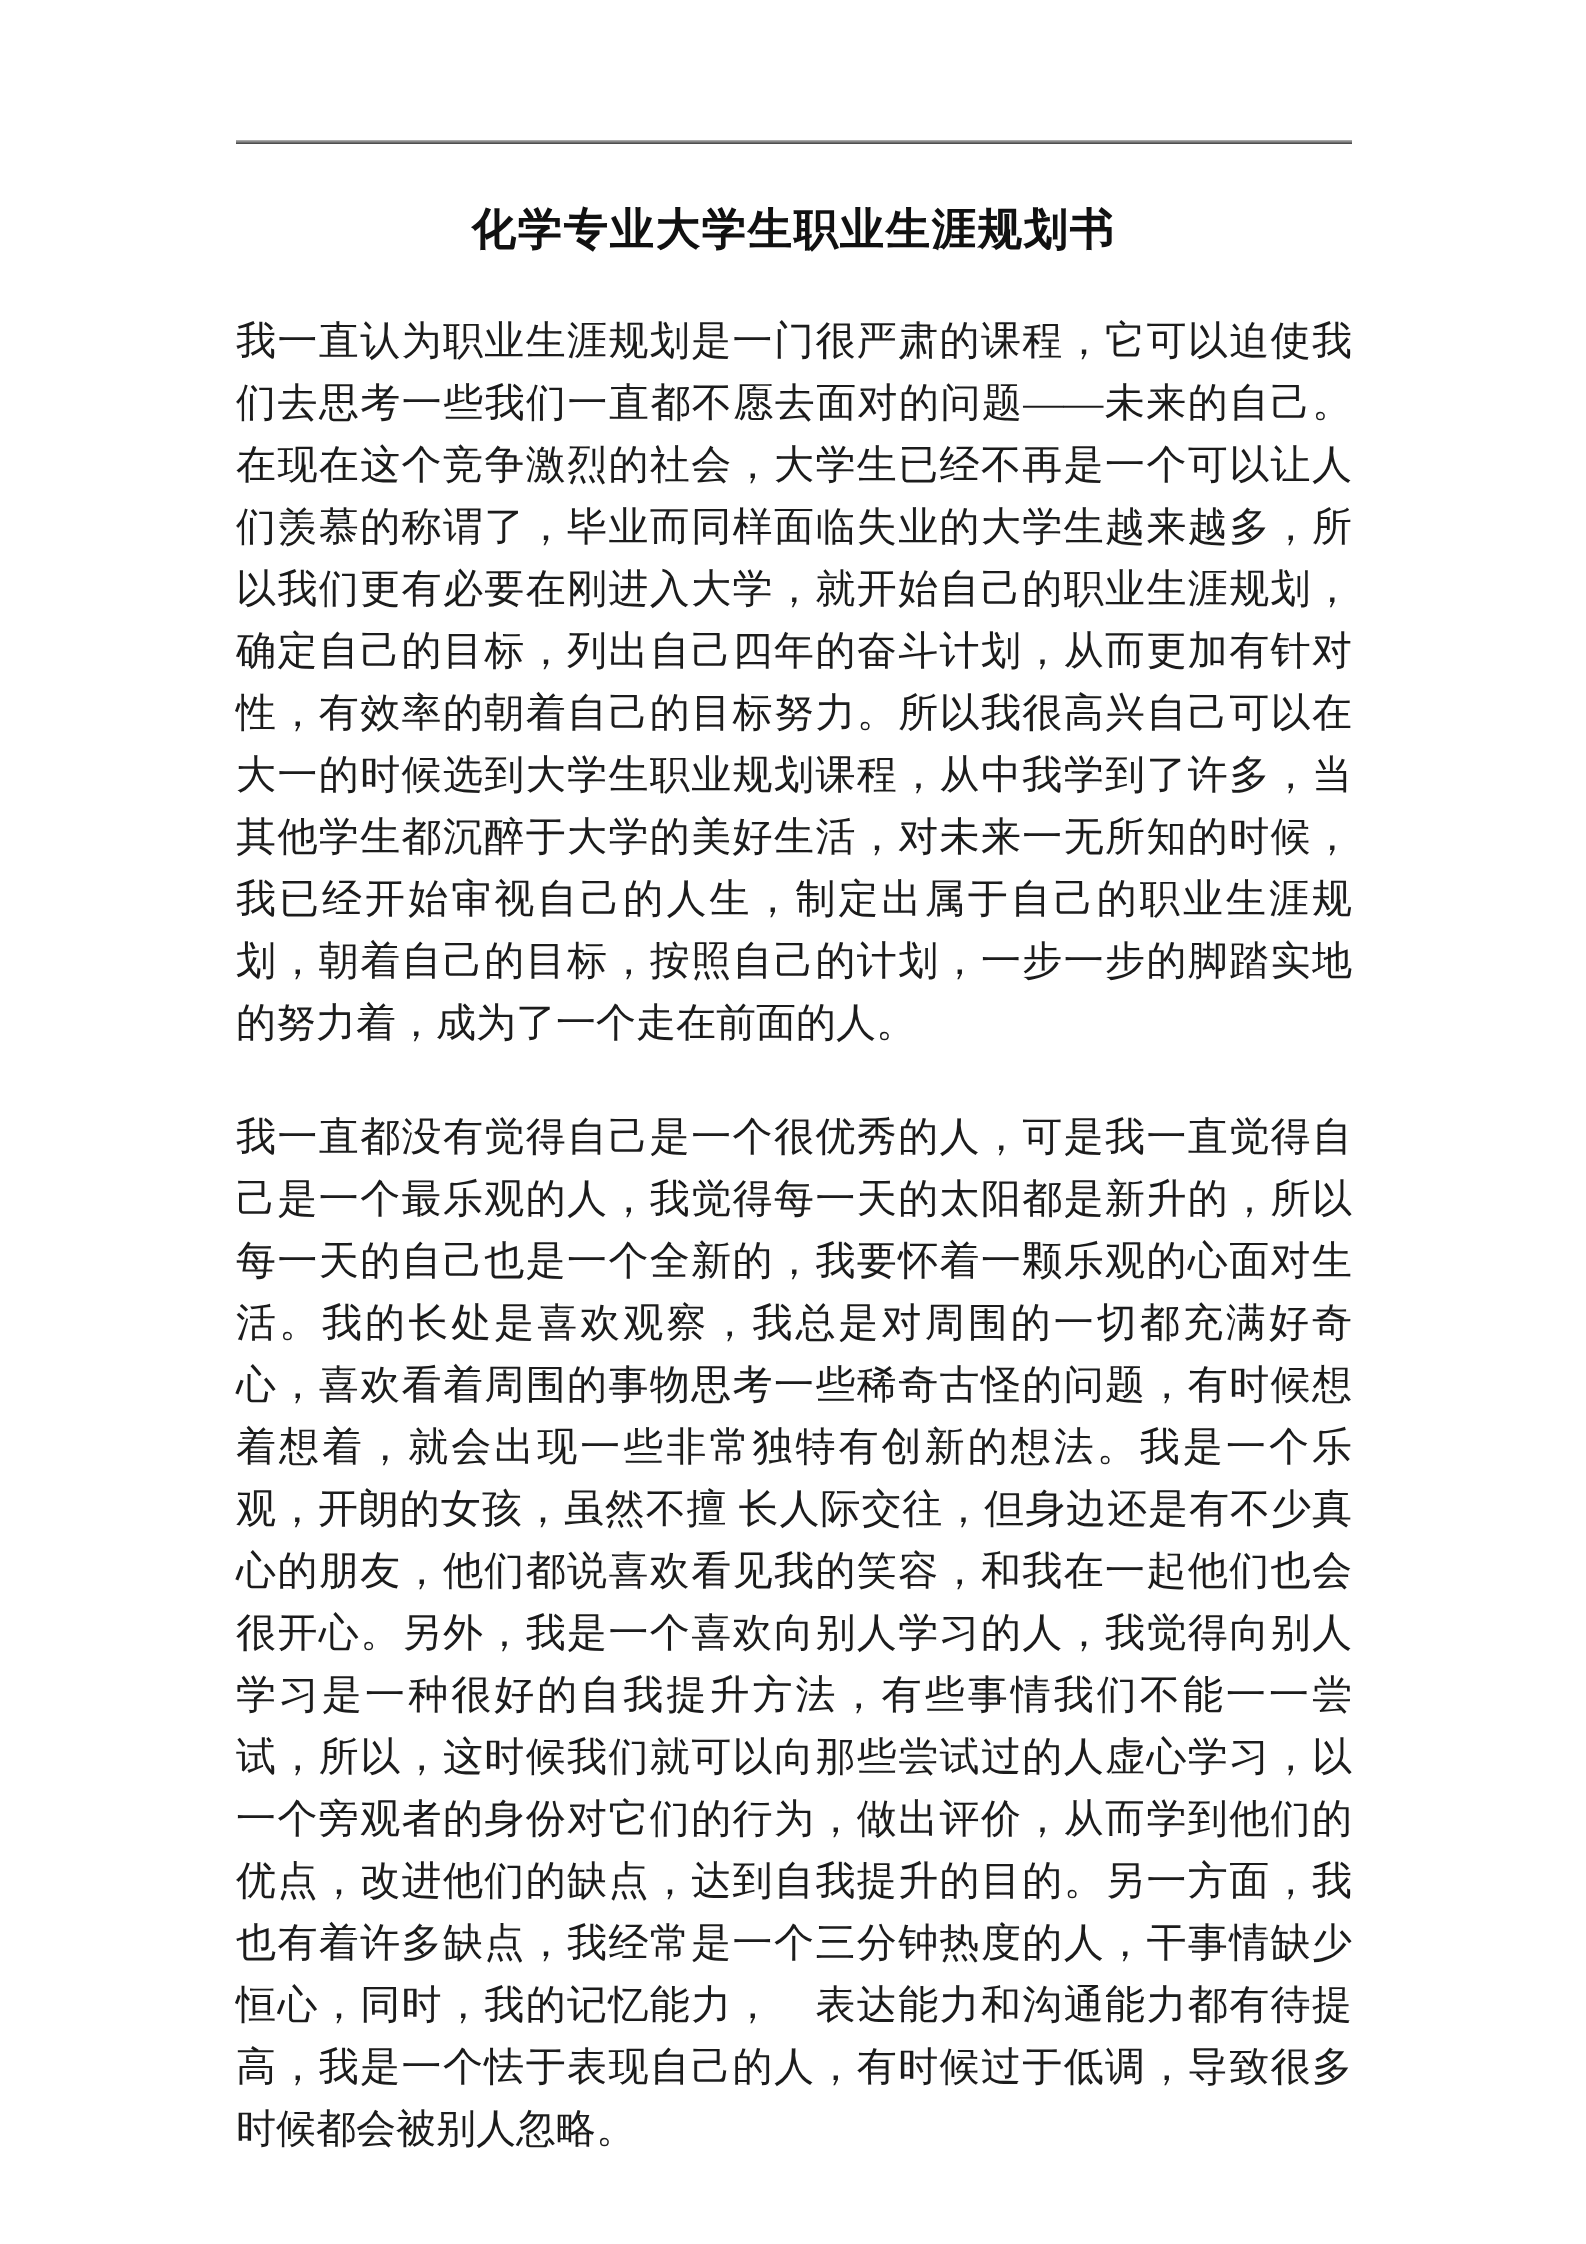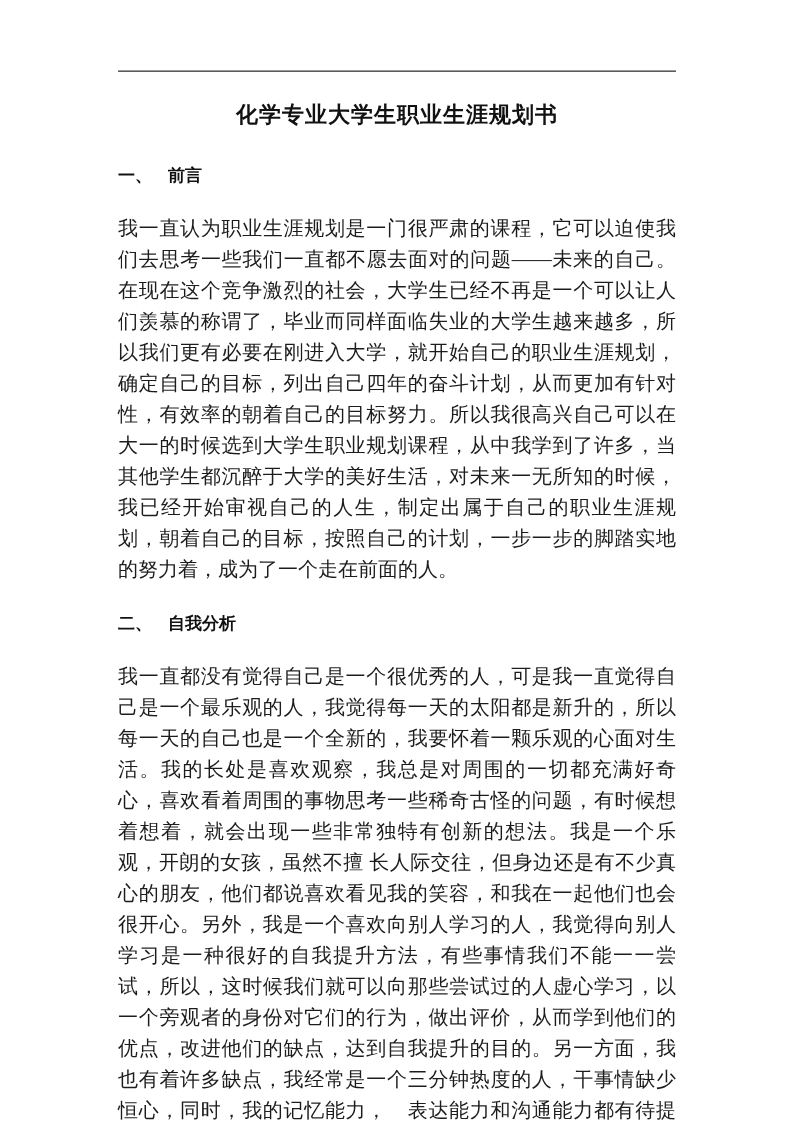--- a/index.html
+++ b/index.html
@@ -62,26 +62,20 @@
 <body>
 
 <div class="page">
 
   <div class="header-rule"></div>
 
   <div class="content">
 
     <h1 class="doc-title">化学专业大学生职业生涯规划书</h1>
 
-    <h2 class="section-heading h1">
-      <span class="sec-num">一、</span><span>前言</span>
-    </h2>
 
     <p class="body-para p1">我一直认为职业生涯规划是一门很严肃的课程，它可以迫使我们去思考一些我们一直都不愿去面对的问题——未来的自己。在现在这个竞争激烈的社会，大学生已经不再是一个可以让人们羡慕的称谓了，毕业而同样面临失业的大学生越来越多，所以我们更有必要在刚进入大学，就开始自己的职业生涯规划，确定自己的目标，列出自己四年的奋斗计划，从而更加有针对性，有效率的朝着自己的目标努力。所以我很高兴自己可以在大一的时候选到大学生职业规划课程，从中我学到了许多，当其他学生都沉醉于大学的美好生活，对未来一无所知的时候，我已经开始审视自己的人生，制定出属于自己的职业生涯规划，朝着自己的目标，按照自己的计划，一步一步的脚踏实地的努力着，成为了一个走在前面的人。</p>
 
-    <h2 class="section-heading h2">
-      <span class="sec-num">二、</span><span>自我分析</span>
-    </h2>
 
     <p class="body-para p2">我一直都没有觉得自己是一个很优秀的人，可是我一直觉得自己是一个最乐观的人，我觉得每一天的太阳都是新升的，所以每一天的自己也是一个全新的，我要怀着一颗乐观的心面对生活。我的长处是喜欢观察，我总是对周围的一切都充满好奇心，喜欢看着周围的事物思考一些稀奇古怪的问题，有时候想着想着，就会出现一些非常独特有创新的想法。我是一个乐观，开朗的女孩，虽然不擅 长人际交往，但身边还是有不少真心的朋友，他们都说喜欢看见我的笑容，和我在一起他们也会很开心。另外，我是一个喜欢向别人学习的人，我觉得向别人学习是一种很好的自我提升方法，有些事情我们不能一一尝试，所以，这时候我们就可以向那些尝试过的人虚心学习，以一个旁观者的身份对它们的行为，做出评价，从而学到他们的优点，改进他们的缺点，达到自我提升的目的。另一方面，我也有着许多缺点，我经常是一个三分钟热度的人，干事情缺少恒心，同时，我的记忆能力，　表达能力和沟通能力都有待提高，我是一个怯于表现自己的人，有时候过于低调，导致很多时候都会被别人忽略。</p>
 
   </div>
 </div>
 
 </body></html>

